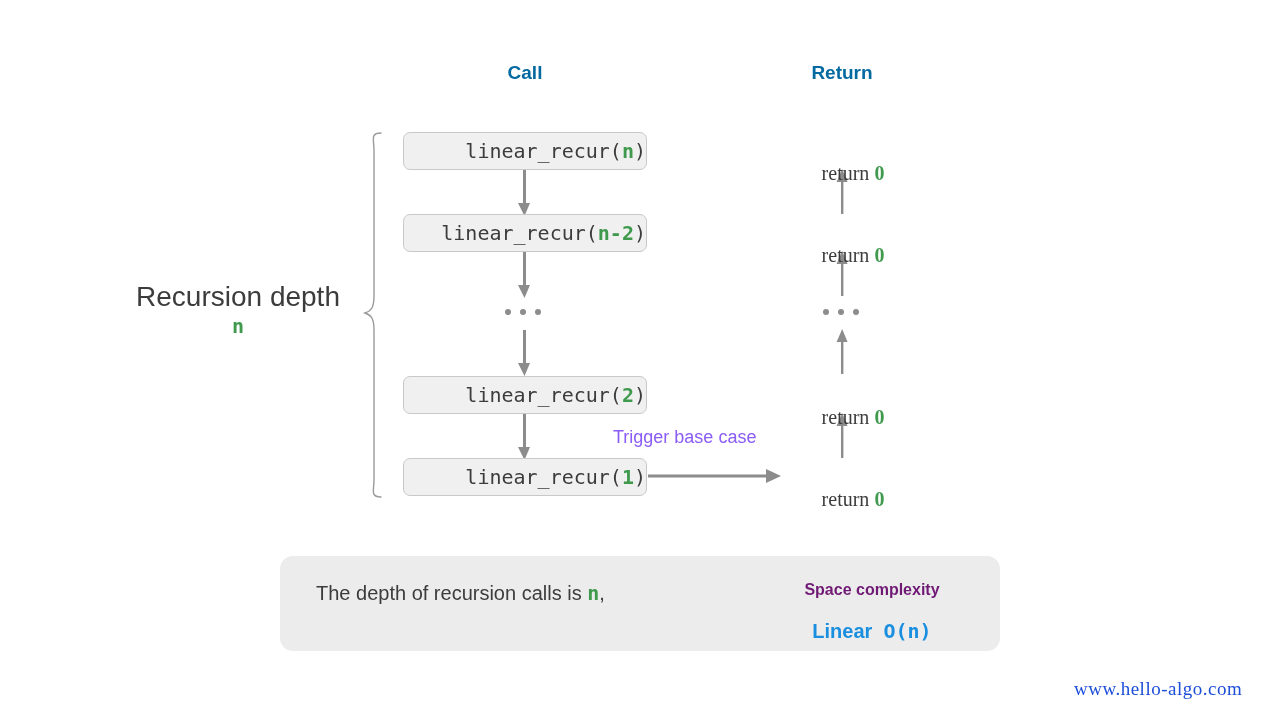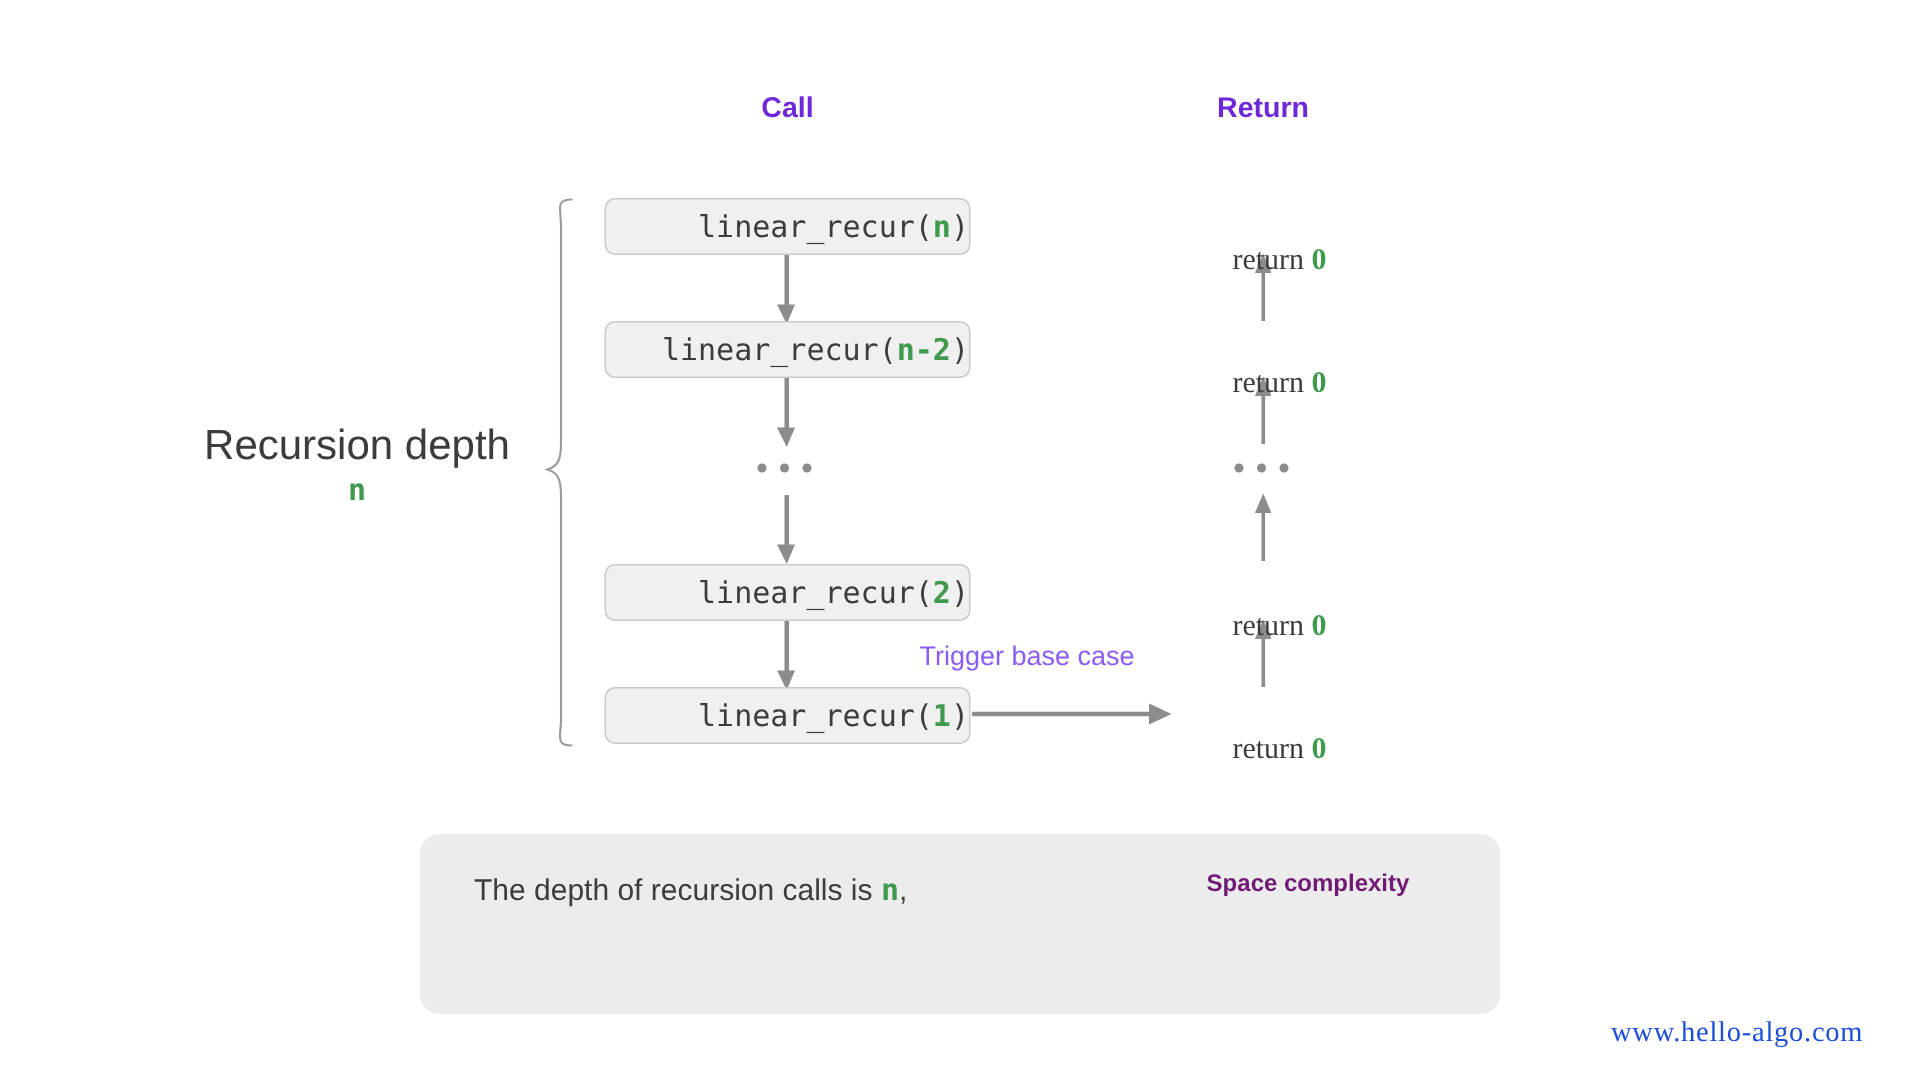--- a/index.html
+++ b/index.html
@@ -20,21 +20,21 @@
     inset: 0;
   }
 
   .abs { position: absolute; }
 
   
   .col-header {
     font-family: "Liberation Sans", sans-serif;
     font-weight: bold;
     font-size: 19px;
-    color: #6d28d9;
+    color: #0369a1;
     text-align: center;
     white-space: nowrap;
   }
 
   
   .call-box {
     box-sizing: border-box;
     background: #f0f0f0;
     border: 1.5px solid #c9c9c9;
     border-radius: 7px;
@@ -252,25 +252,28 @@
   <div class="abs ret-label" style="left:762px; top:383px; width:162px;">
     <span>return </span><span class="val">0</span>
   </div>
 
   <div class="abs ret-label" style="left:762px; top:465px; width:162px;">
     <span>return </span><span class="val">0</span>
   </div>
 
   <div class="abs trigger-note" style="left:613px; top:427px;">Trigger base case</div>
 
-  <div class="abs summary-panel" style="left:280px; top:556px; width:720px; height:120px;">
+  <div class="abs summary-panel" style="left:280px; top:556px; width:720px; height:95px;">
 
     <div class="abs summary-left" style="left:36px; top:18px;">
       <div><span>The depth of recursion calls is </span><span class="g">n</span><span>,</span></div>
     </div>
 
     <div class="abs summary-right-title" style="left:452px; top:25px; width:280px;">Space complexity</div>
 
+    <div class="abs summary-right-value" style="left:452px; top:63px; width:280px;">
+      <span>Linear</span><span>&nbsp;&nbsp;</span><span class="mono">O(n)</span>
+    </div>
   </div>
 
   <div class="abs watermark" style="left:1074px; top:678px;">www.hello-algo.com</div>
 
 </div>
 
 </body></html>

